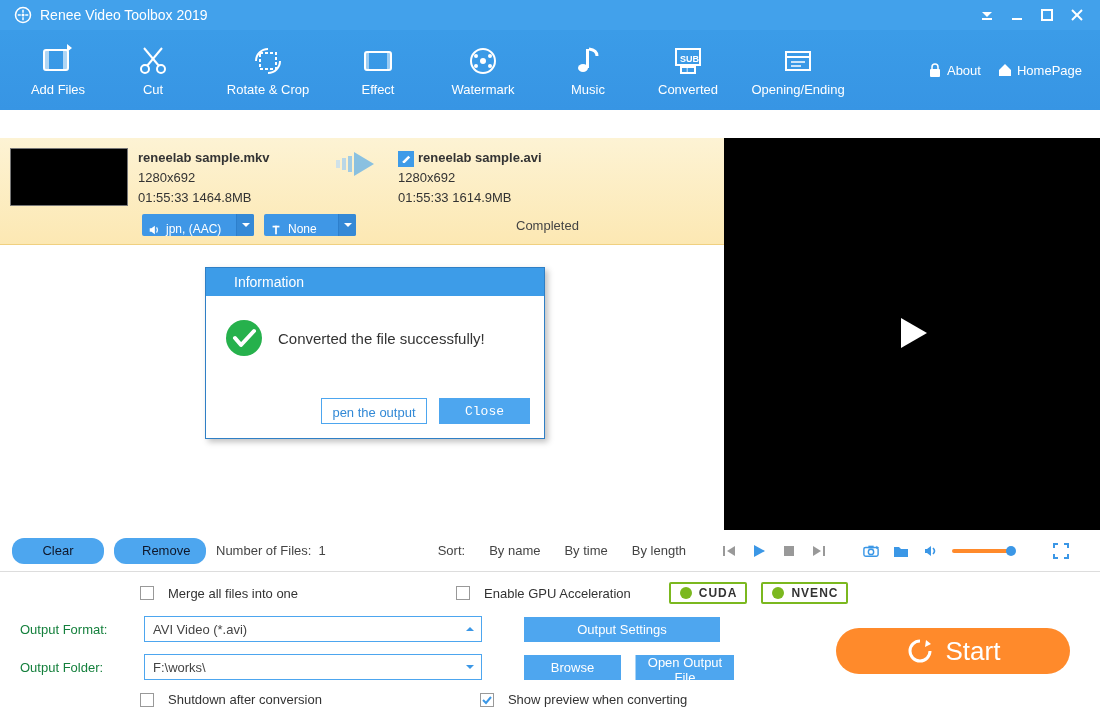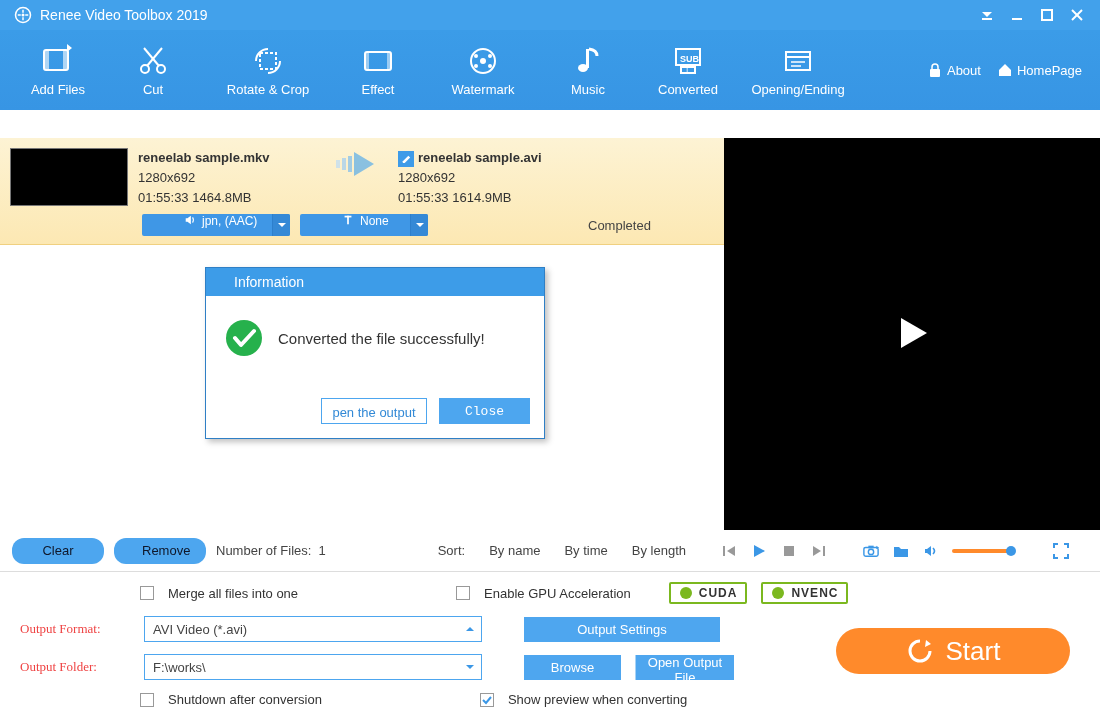--- a/index.html
+++ b/index.html
@@ -22,21 +22,21 @@
   .main { display: flex; height: 392px; margin-top: 28px; }
   .list-pane { flex: 1; background: #fff; position: relative; display: flex; flex-direction: column; }
   .item-row { background: linear-gradient(#fdf3d4,#fce8b3); border-bottom: 1px solid #f0d080; padding: 10px 10px 8px 10px; display: flex; flex-direction: column; gap: 6px; }
   .item-top { display: flex; align-items: flex-start; gap: 10px; }
   .thumb { width: 118px; height: 58px; background: #000; border: 1px solid #777; }
   .finfo { flex: 1; color: #333; font-size: 13px; line-height: 20px; }
   .fname { font-weight: 600; }
   .arrow { width: 60px; display: flex; align-items: center; justify-content: center; }
   .arrow svg { width: 48px; height: 32px; opacity: .7;}
   .item-bottom { display: flex; align-items: center; padding-left: 132px; }
-  .pill { background: #3f97e6; color: #fff; font-size: 12px; height: 22px; display: flex; align-items: flex-start; border-radius: 2px; overflow: hidden; cursor:pointer;padding-left:36px; }
+  .pill { background: #3f97e6; color: #fff; font-size: 12px; height: 22px; display: flex; align-items: flex-end; border-radius: 2px; overflow: hidden; cursor:pointer; }
   .pill .pl-ico { width: 24px; display:flex;align-items:center;justify-content:center; }
   .pill .pl-text { padding: 0 6px 0 0; min-width: 70px; }
   .pill .pl-drop { width: 18px; background: #3589d6; display:flex;align-items:center;justify-content:center; align-self: stretch; border-left: 1px solid #2d7fcc; }
   .pill .pl-drop svg{width:10px;height:10px;}
   .pill2 { margin-left: 10px; }
   .status { margin-left: 160px; color: #444; }
   .preview { width: 376px; background: #000; position: relative; display: flex; align-items: center; justify-content: center; }
   .play-big svg{ width:46px;height:46px; cursor:pointer;}
   .list-controls { height: 42px; background: #fff; display: flex; align-items: center; padding: 0 12px; gap: 10px; border-bottom: 1px solid #ddd;}
   .lc-left { display:flex; align-items:center; gap:10px; flex:1;}
@@ -52,21 +52,21 @@
   .vol-slider .dot{position:absolute;right:-4px;top:-3px;width:10px;height:10px;border-radius:50%;background:#3b97e6;}
   .opts { height: 169px; padding: 10px 20px 0 20px; background: #fff; display:flex; position:relative;}
   .opts-left{flex:1;display:flex;flex-direction:column;gap:12px;}
   .opt-row{display:flex;align-items:center;gap:14px;}
   .opt-indent{margin-left:84px;padding-left:36px;}
   .check{width:14px;height:14px;border:1px solid #999;display:inline-flex;align-items:center;justify-content:center;cursor:pointer;}
   .check.on{background:#fff;}
   .check.on svg{width:12px;height:12px;fill:#3b97e6;}
   .badge{border:2px solid #7bb81f;height:22px;padding:0 8px;display:flex;align-items:center;gap:6px;font-weight:bold;font-size:12px;letter-spacing:1px;border-radius:2px;}
   .badge svg{width:14px;height:14px;fill:#7bb81f;}
-  .field-label{width:110px;color:#ef4444;font-family:Liberation Serif, serif;}
+  .field-label{width:110px;color:#15803d;}
   .combo{flex:0 0 338px;height:26px;border:1px solid #4da6ef;display:flex;align-items:center;padding:0 8px;color:#444;position:relative;cursor:pointer;background:#fff;}
   .combo .c-drop{position:absolute;right:5px;top:6px;}
   .combo .c-drop svg{width:12px;height:12px;fill:#3b97e6;}
   .btn-small{background:#4ea6ef;color:#fff;border:none;height:25px;font-size:13px;cursor:pointer;padding:0 8px;}
   .output-settings{width:196px;}
   .browse-btn{width:97px;}
   .openout{width:99px;}
   .start-btn{position:absolute;right:30px;top:56px;width:234px;height:46px;background:#ff8a2b;border-radius:24px;display:flex;align-items:center;justify-content:center;color:#fff;font-size:26px;cursor:pointer;gap:12px;font-weight:500;}
   .start-btn svg{width:28px;height:28px;fill:#fff;}
   .dialog{position:absolute;left:205px;top:267px;width:340px;background:#fff;border:1px solid #2f7fc5;box-shadow:3px 3px 6px rgba(0,0,0,.25);}

